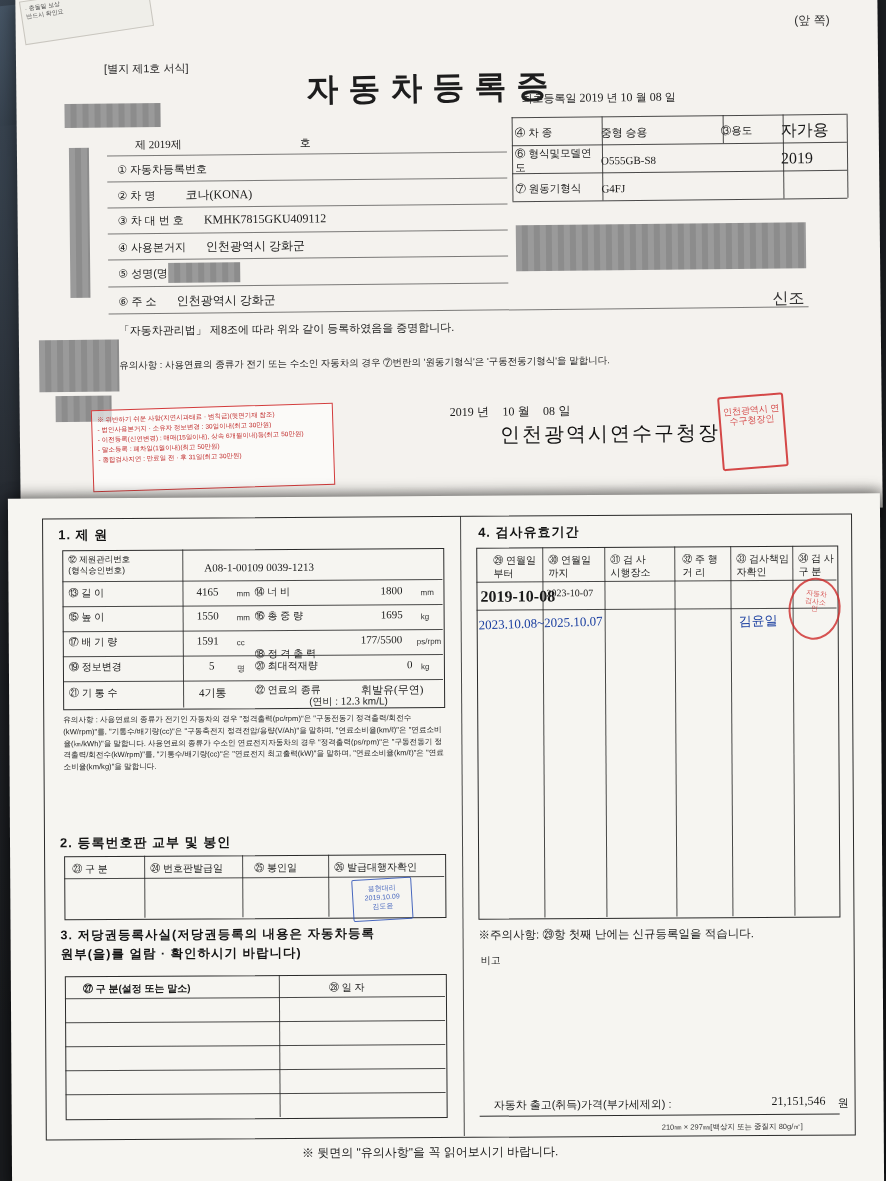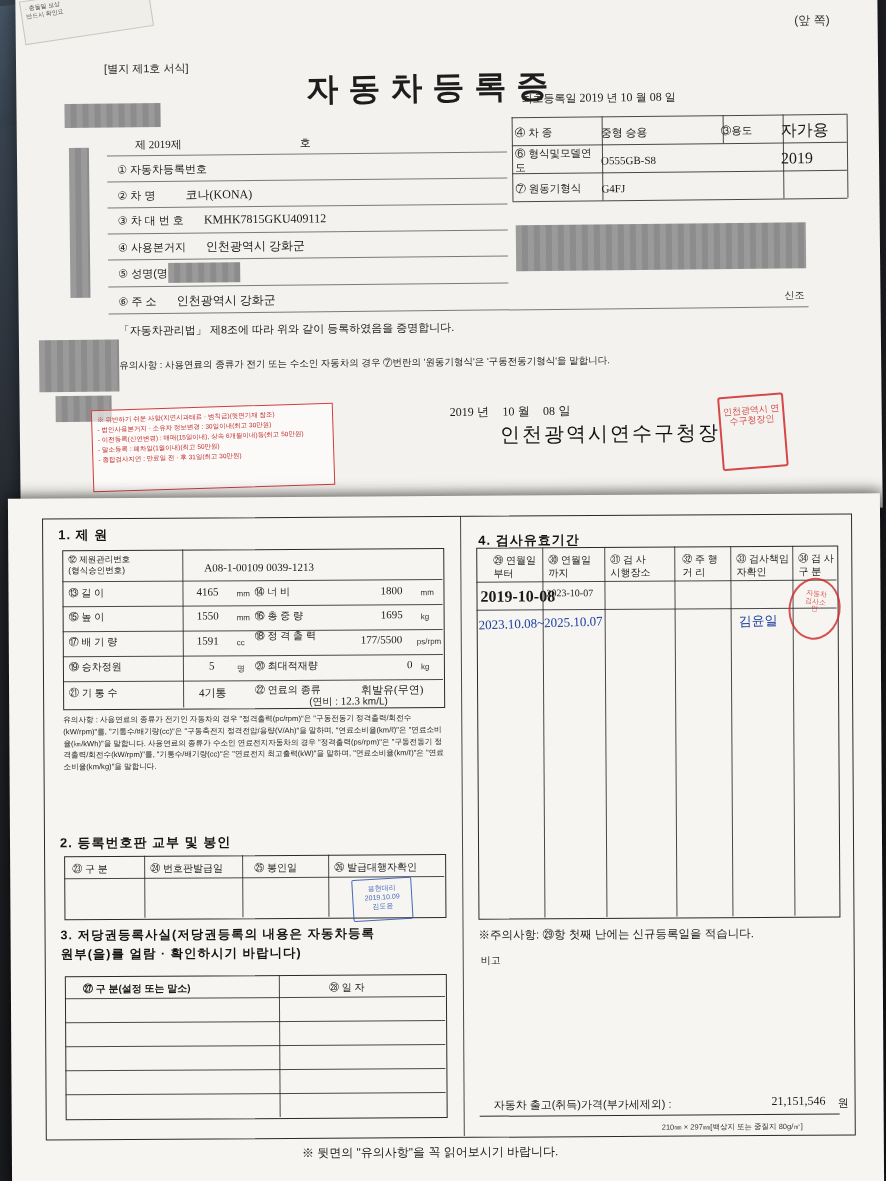--- a/index.html
+++ b/index.html
@@ -86,21 +86,21 @@
     padding:4px 5px;transform:rotate(-1.2deg);background:rgba(255,255,255,.6);
   }
   .bigdate{position:absolute;left:430px;top:412px;font-size:12px;color:#1b1b1b;}
   .issuer{position:absolute;left:480px;top:430px;font-size:20px;color:#111;letter-spacing:2px;}
   .stamp{
     position:absolute;left:700px;top:406px;width:62px;height:62px;
     border:2px solid #cf2b2b;border-radius:3px;color:#cf2b2b;
     font-size:9px;line-height:1.15;text-align:center;padding-top:8px;
     transform:rotate(-4deg);opacity:.85;
   }
-  .signature{position:absolute;right:76px;top:300px;font-size:10px;color:#333;}
+  .signature{position:absolute;right:76px;top:300px;font-size:16px;color:#333;}
   
   .bx{position:absolute;border:1px solid #2b2b2b;}
   .sec-title{position:absolute;font-size:13px;font-weight:bold;color:#141414;letter-spacing:1px;}
   .cell{position:absolute;font-size:10px;color:#1a1a1a;}
   .num{font-family:"Liberation Serif", serif;font-size:11px;}
   .unit{font-size:8px;color:#333;}
   .fine{font-size:7.6px;line-height:1.55;color:#1b1b1b;}
   .hand-blue{
     font-family:"Liberation Serif", serif;color:#1b3fa0;font-size:13px;
     transform:rotate(-1.5deg);
@@ -303,31 +303,31 @@
   <div class="cell num" style="left:372px;top:112px;">1695</div>
   <div class="cell unit" style="left:412px;top:116px;">kg</div>
   <div class="rule" style="left:54px;top:133px;width:380px;"></div>
 
   <div class="cell" style="left:60px;top:137px;">
     <span>⑰</span>
     <span>배 기 량</span>
   </div>
   <div class="cell num" style="left:188px;top:137px;">1591</div>
   <div class="cell unit" style="left:228px;top:141px;">cc</div>
-  <div class="cell" style="left:246px;top:132px;">
+  <div class="cell" style="left:246px;top:150px;">
     <span>⑱</span>
     <span>정 격 출 력</span>
   </div>
   <div class="cell num" style="left:352px;top:137px;">177/5500</div>
   <div class="cell unit" style="left:408px;top:141px;">ps/rpm</div>
   <div class="rule" style="left:54px;top:158px;width:380px;"></div>
 
   <div class="cell" style="left:60px;top:162px;">
     <span>⑲</span>
-    <span>승차정원</span>
+    <span>정보변경</span>
   </div>
   <div class="cell num" style="left:200px;top:162px;">5</div>
   <div class="cell unit" style="left:228px;top:166px;">명</div>
   <div class="cell" style="left:246px;top:162px;">
     <span>⑳</span>
     <span>최대적재량</span>
   </div>
   <div class="cell num" style="left:398px;top:162px;">0</div>
   <div class="cell unit" style="left:412px;top:166px;">kg</div>
   <div class="rule" style="left:54px;top:183px;width:380px;"></div>
@@ -369,21 +369,21 @@
   <div class="bx" style="left:54px;top:478px;width:380px;height:142px;"></div>
   <div class="rule" style="left:54px;top:500px;width:380px;"></div>
   <div class="rule" style="left:54px;top:524px;width:380px;"></div>
   <div class="rule" style="left:54px;top:548px;width:380px;"></div>
   <div class="rule" style="left:54px;top:572px;width:380px;"></div>
   <div class="rule" style="left:54px;top:596px;width:380px;"></div>
   <div class="vrule" style="left:268px;top:478px;height:142px;"></div>
   <div class="cell" style="left:72px;top:484px;font-weight:bold;">㉗ 구 분(설정 또는 말소)</div>
   <div class="cell" style="left:318px;top:484px;">㉘ 일 자</div>
 
-  <div class="sec-title" style="left:470px;top:36px;">4. 검사유효기간</div>
+  <div class="sec-title" style="left:470px;top:28px;">4. 검사유효기간</div>
   <div class="bx" style="left:468px;top:52px;width:360px;height:370px;"></div>
   <div class="rule" style="left:468px;top:86px;width:360px;"></div>
   <div class="rule" style="left:468px;top:114px;width:360px;"></div>
   <div class="vrule" style="left:534px;top:52px;height:370px;"></div>
   <div class="vrule" style="left:596px;top:52px;height:370px;"></div>
   <div class="vrule" style="left:666px;top:52px;height:370px;"></div>
   <div class="vrule" style="left:722px;top:52px;height:370px;"></div>
   <div class="vrule" style="left:784px;top:52px;height:370px;"></div>
 
   <div class="cell xs" style="left:474px;top:58px;white-space:pre-line;line-height:1.3;margin-left:11px;">㉙ 연월일

